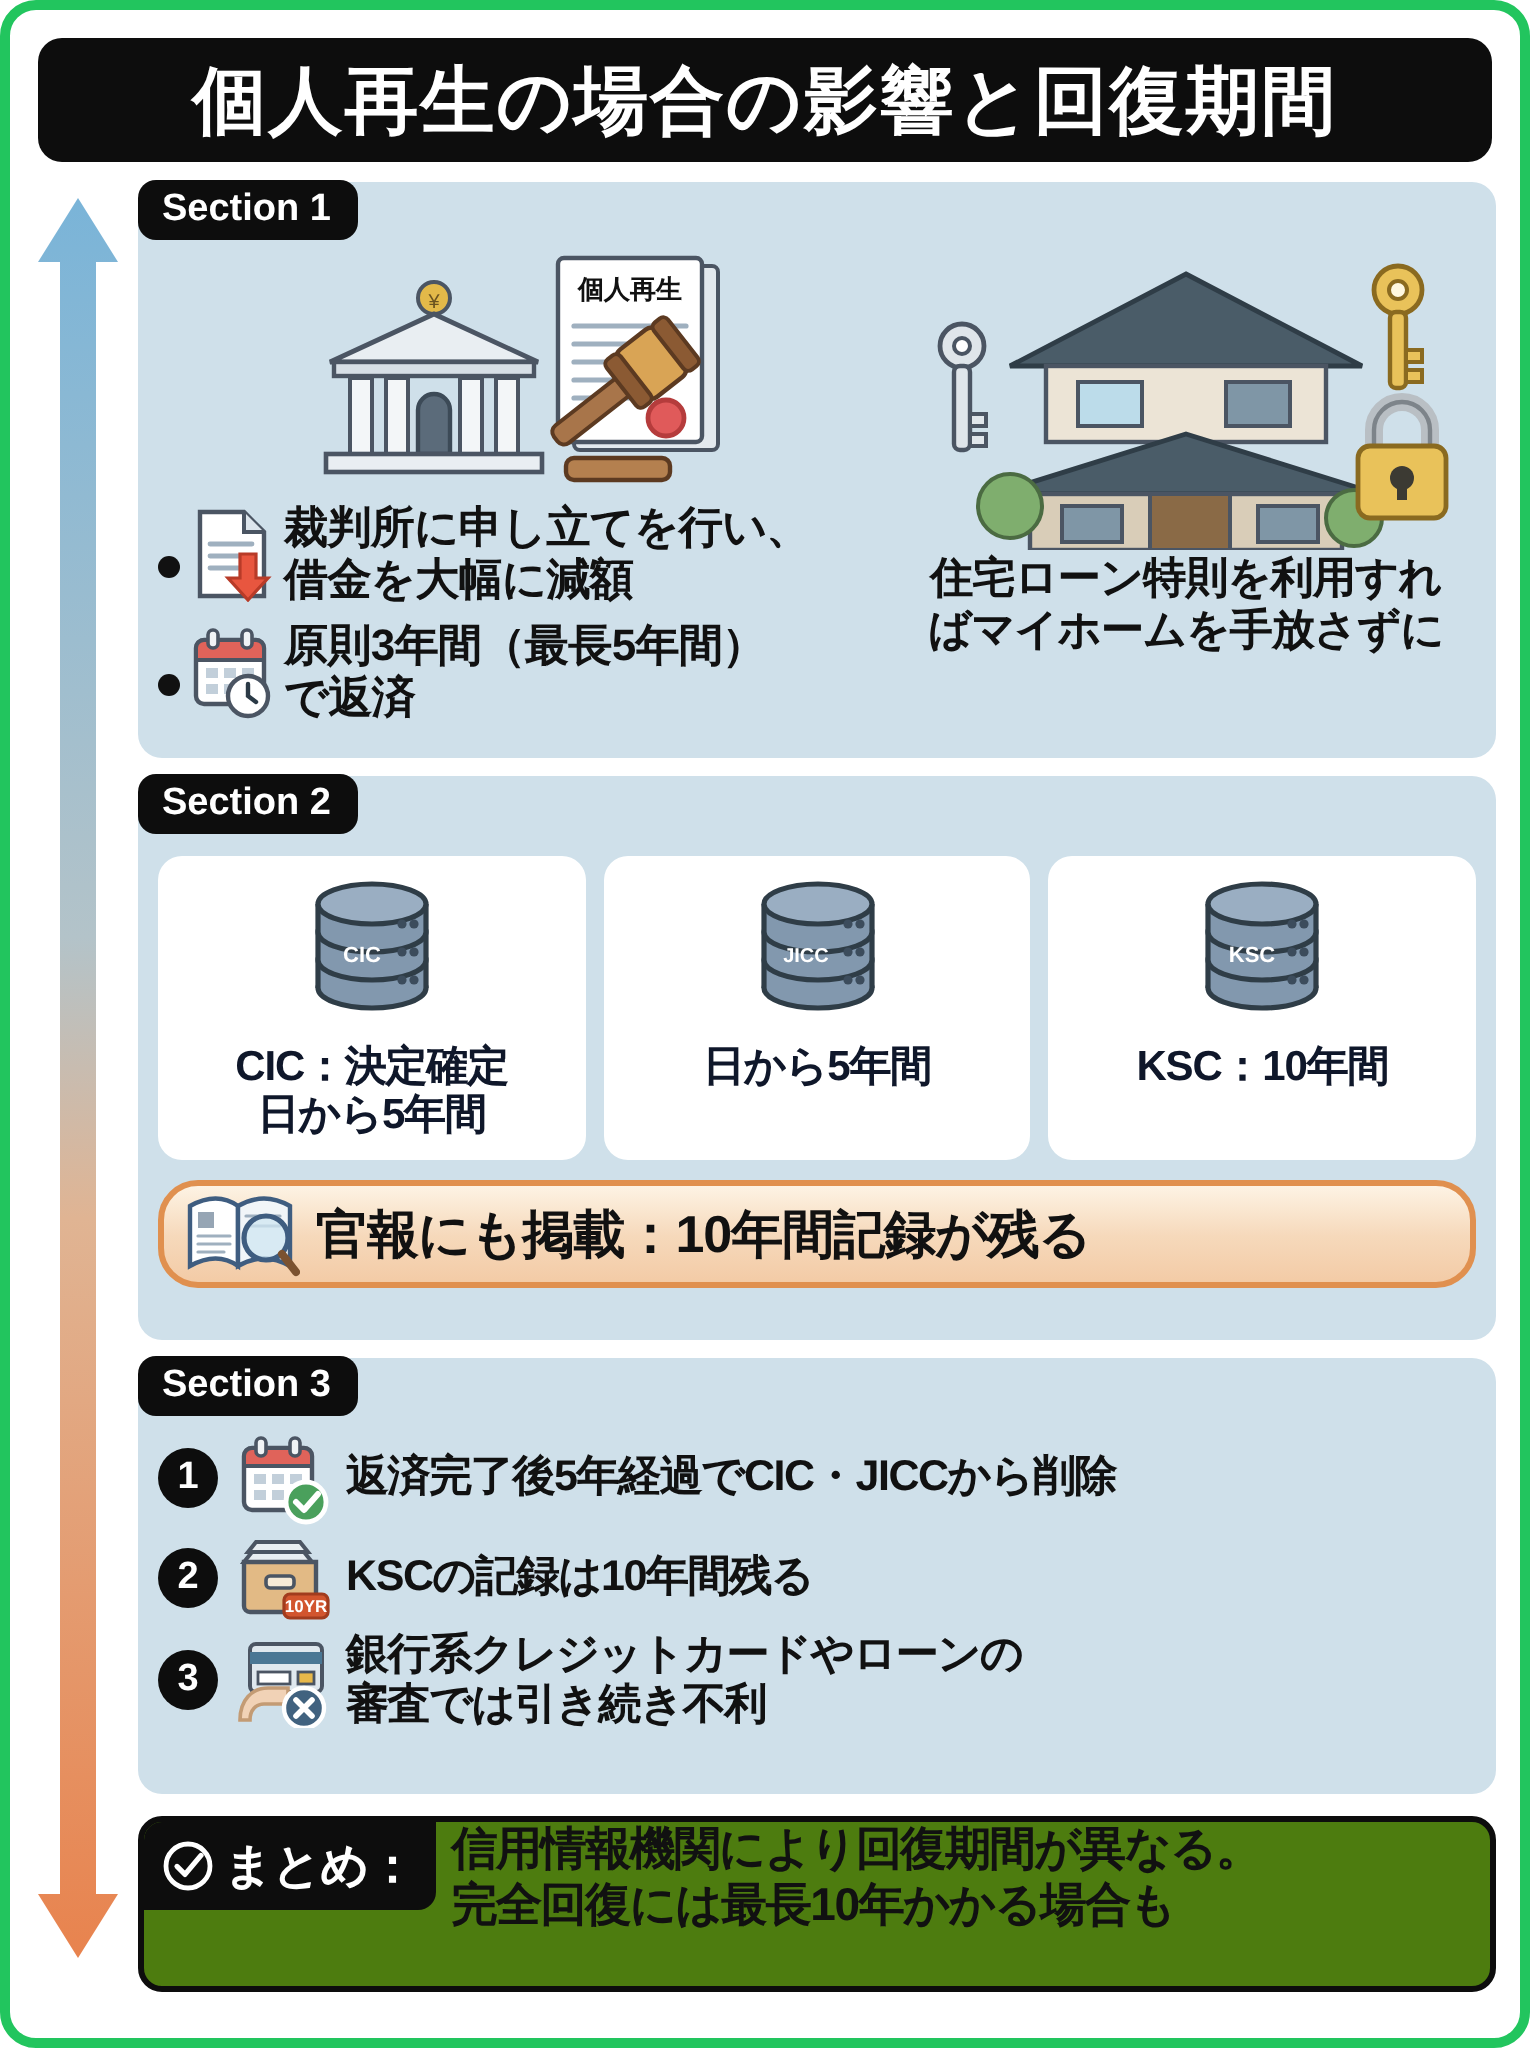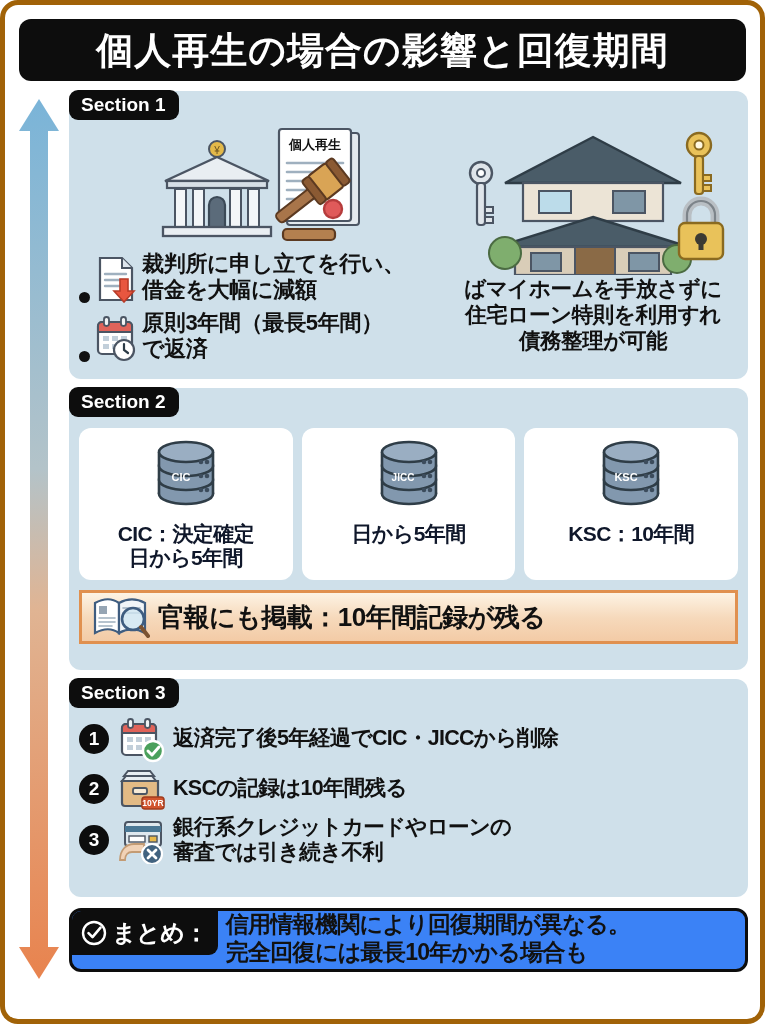--- a/index.html
+++ b/index.html
@@ -11,21 +11,21 @@
     background: #ffffff;
     font-family: "Liberation Sans", "DejaVu Sans", sans-serif;
     overflow: hidden;
   }
 
   #page {
     position: relative;
     width: 765px;
     height: 1024px;
     background: #ffffff;
-    border: 5px solid #a16207;
+    border: 5px solid #22c55e;
     border-radius: 18px;
     padding: 10px 12px 10px 12px;
   }
 
   
   .title-bar {
     height: 62px;
     background: #0d0d0d;
     border-radius: 12px;
     display: flex;
@@ -96,21 +96,21 @@
     padding-top: 26px;
   }
   .s1-left  { width: 56%; position: relative; }
   .s1-right { width: 44%; position: relative; display: flex; flex-direction: column; align-items: center; }
 
   .art-row { display: flex; justify-content: center; align-items: flex-end; height: 120px; gap: 2px; }
 
   .bullets { margin-top: 6px; }
   .bullet {
     display: flex;
-    align-items: flex-end;
+    align-items: center;
     gap: 5px;
     margin-bottom: 7px;
   }
   .dot {
     width: 11px; height: 11px; border-radius: 50%;
     background: #111; flex: 0 0 11px; margin-top: 13px;
   }
   .bullet-icon { flex: 0 0 42px; width: 42px; height: 48px; }
   .bullet-text {
     font-size: 22px; font-weight: 700; color: #111;
@@ -140,21 +140,21 @@
   .card-label {
     margin-top: 6px;
     font-size: 21px; font-weight: 700; color: #0f172a;
     text-align: center; line-height: 1.14; letter-spacing: -0.6px;
   }
 
   .highlight-bar {
     margin-top: 10px;
     height: 54px;
     border: 3px solid #e0904f;
-    border-radius: 0;
+    border-radius: 20px;
     background: linear-gradient(180deg,#fdf3e4 0%,#f6d9bb 52%,#f3cba6 100%);
     display: flex;
     align-items: center;
     gap: 8px;
     padding: 0 10px;
   }
   .highlight-text {
     font-size: 26px; font-weight: 700; color: #111;
     letter-spacing: -0.5px; white-space: nowrap;
   }
@@ -173,23 +173,23 @@
   .num-text {
     font-size: 21.5px; font-weight: 700; color: #111;
     line-height: 1.18; letter-spacing: -0.7px;
   }
 
   
   .summary {
     margin-top: 2px;
     border: 3px solid #0d0d0d;
     border-radius: 12px;
-    background: #3b82f6;
-    display: flex;
-    height: 64px;
+    background: #4d7c0f;
+    display: flex;
+    height: 88px;
     overflow: hidden;
   }
   .sum-tag {
     background: #0d0d0d;
     color: #ffffff;
     display: flex;
     align-items: center;
     gap: 5px;
     padding: 0 10px 0 9px;
     flex: 0 0 auto;
@@ -362,23 +362,22 @@
 
               <g transform="translate(222,76)">
                 <path d="M12 22 v-8 a14 14 0 0 1 28 0 v8" fill="none" stroke="#b9bfc4" stroke-width="9" stroke-linecap="round"></path>
                 <path d="M12 22 v-8 a14 14 0 0 1 28 0 v8" fill="none" stroke="#7d848a" stroke-width="2.2"></path>
                 <rect x="4" y="22" width="44" height="36" rx="6" fill="#e9c25a" stroke="#8a6a20" stroke-width="2.4"></rect>
                 <circle cx="26" cy="38" r="6" fill="#3c3a33"></circle>
                 <rect x="23.5" y="38" width="5" height="11" fill="#3c3a33"></rect>
               </g>
             </svg>
             <div class="right-caption">
+              <div>住宅ローン特則を利用すれ</div>
               <div>ばマイホームを手放さずに</div>
-              <div>住宅ローン特則を利用すれ</div>
-              <div>債務整理が可能</div>
             </div>
           </div>
         </div>
       </div>
 
       <div class="panel s2">
         <div class="sec-badge">Section 2</div>
 
         <div class="s2-inner">
           <div class="card-row">

